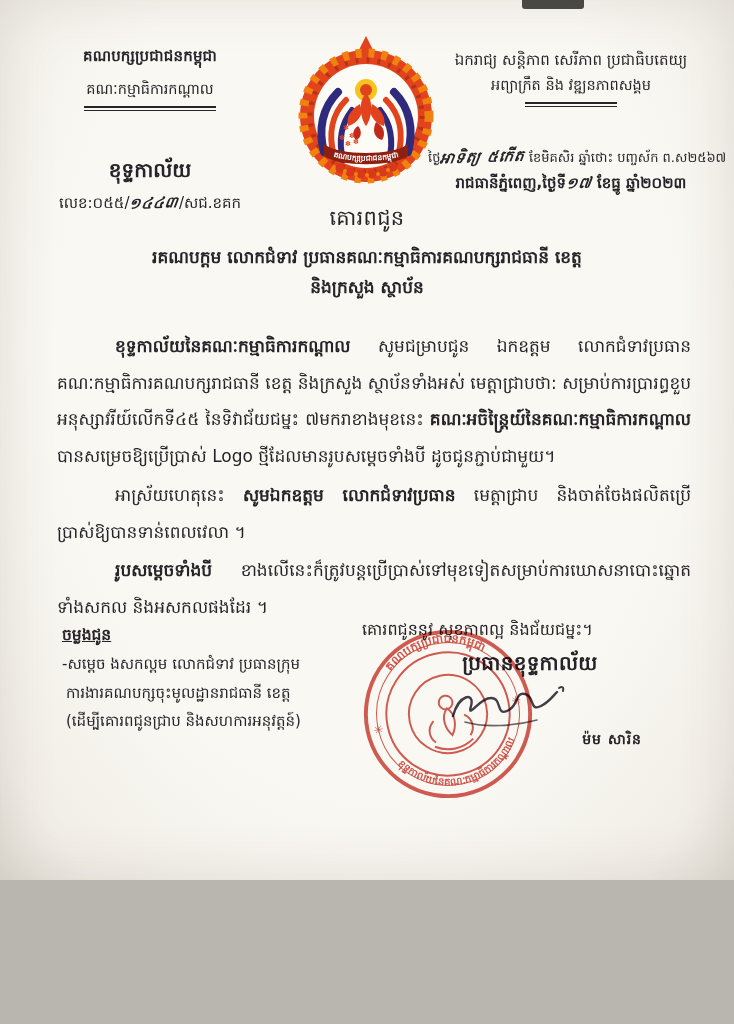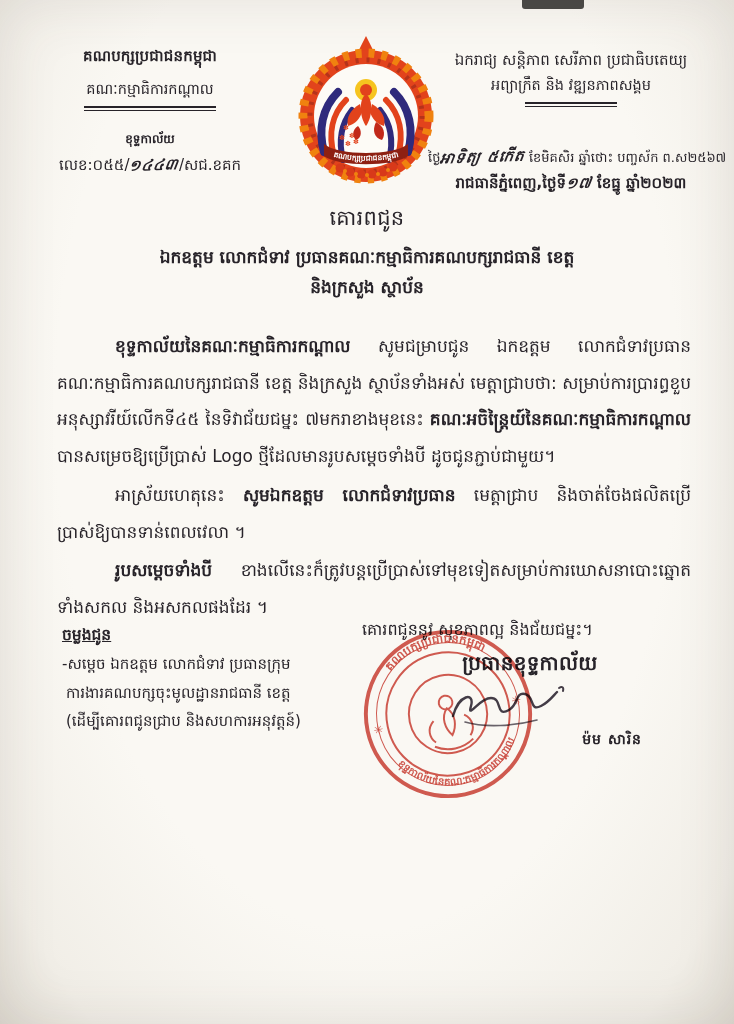--- a/index.html
+++ b/index.html
@@ -1,31 +1,31 @@
 <!DOCTYPE html>
 <html><head>
 <meta charset="utf-8">
 <style>
   html,body{margin:0;padding:0;background:#b9b6b0;}
   .page{
-    position:relative;width:734px;height:1024px;margin:0 auto;overflow:hidden;
+    position:relative;width:734px;height:880px;margin:0 auto;overflow:hidden;
     background:
       radial-gradient(ellipse at 50% 40%, #faf8f3 60%, #f1eee7 88%, #e3dfd6 100%);
     box-shadow:inset 0 0 60px rgba(70,60,50,.12);
     font-family:"DejaVu Sans","Liberation Sans",sans-serif;
     color:#272329;
   }
   .artifact-top{position:absolute;left:522px;top:0;width:62px;height:9px;background:#2c2a28;border-radius:0 0 3px 3px;opacity:.85;}
   .bold{font-weight:bold;}
   
   .hdr-left{position:absolute;left:36px;top:46px;width:228px;text-align:center;}
   .hdr-left .l1{font-size:15px;font-weight:bold;letter-spacing:.2px;}
   .hdr-left .l2{font-size:14.5px;margin-top:12px;}
   .dbl-rule{margin:5px auto 0;border-top:2px solid #272329;border-bottom:1px solid #272329;height:2px;}
-  .hdr-left .office{font-size:12px;font-weight:bold;margin-top:20px;}
+  .hdr-left .office{font-size:20px;font-weight:bold;margin-top:46px;}
   .hdr-left .num{font-size:15px;margin-top:6px;white-space:nowrap;}
   .hand{display:inline-block;font-style:italic;transform:skewX(-10deg) rotate(-2deg);font-weight:600;letter-spacing:1px;}
   .hdr-right{position:absolute;left:428px;top:50px;width:286px;text-align:center;}
   .hdr-right .m1{font-size:15px;}
   .hdr-right .m2{font-size:14.5px;margin-top:4px;}
   .hdr-right .dateblock{margin-top:40px;}
   .hdr-right .d1{font-size:13px;white-space:nowrap;}
   .hdr-right .d2{font-size:15px;margin-top:4px;font-weight:600;}
   .logo-wrap{position:absolute;left:290px;top:34px;width:152px;height:154px;}
   
@@ -124,33 +124,33 @@
     <div class="dbl-rule" style="width:92px"></div>
     <div class="dateblock">
       <div class="d1"><span>ថ្ងៃ</span><span class="hand" style="font-size:15px">អាទិត្យ ៥កើត</span><span> ខែមិគសិរ ឆ្នាំថោះ បញ្ចស័ក ព.ស២៥៦៧</span></div>
       <div class="d2"><span>រាជធានីភ្នំពេញ,ថ្ងៃទី</span><span class="hand">១៧</span><span> ខែធ្នូ ឆ្នាំ២០២៣</span></div>
     </div>
   </div>
 
   <div class="doc-title">គោរពជូន</div>
 
   <div class="addressee">
-    <div>ឯកឧត្តម លោកជំទាវ ប្រធានគណៈកម្មាធិការគណបក្សរាជធានី ខេត្ត</div>
+    <div>រគណបក្តម លោកជំទាវ ប្រធានគណៈកម្មាធិការគណបក្សរាជធានី ខេត្ត</div>
     <div>និងក្រសួង ស្ថាប័ន</div>
   </div>
 
   <div class="body-text">
     <p><span class="bold">ខុទ្ទកាល័យនៃគណៈកម្មាធិការកណ្តាល</span><span> សូមជម្រាបជូន ឯកឧត្តម លោកជំទាវប្រធាន គណៈកម្មាធិការគណបក្សរាជធានី ខេត្ត និងក្រសួង ស្ថាប័នទាំងអស់ មេត្តាជ្រាបថា: សម្រាប់ការប្រារព្ធខួបអនុស្សាវរីយ៍លើកទី៤៥ នៃទិវាជ័យជម្នះ ៧មករាខាងមុខនេះ </span><span class="bold">គណៈអចិន្ត្រៃយ៍នៃគណៈកម្មាធិការកណ្តាល</span><span> បានសម្រេចឱ្យប្រើប្រាស់ Logo ថ្មីដែលមានរូបសម្តេចទាំងបី ដូចជូនភ្ជាប់ជាមួយ។</span></p>
     <p><span>អាស្រ័យហេតុនេះ </span><span class="bold">សូមឯកឧត្តម លោកជំទាវប្រធាន</span><span> មេត្តាជ្រាប និងចាត់ចែងផលិតប្រើប្រាស់ឱ្យបានទាន់ពេលវេលា ។</span></p>
     <p><span class="bold">រូបសម្តេចទាំងបី</span><span> ខាងលើនេះក៏ត្រូវបន្តប្រើប្រាស់ទៅមុខទៀតសម្រាប់ការឃោសនាបោះឆ្នោតទាំងសកល និងអសកលផងដែរ ។</span></p>
   </div>
 
   <div class="cc">
     <div class="cc-head">ចម្លងជូន</div>
-    <div class="cc-line">-សម្តេច ឯកឧត្តម លោកជំទាវ ប្រធានក្រុម</div>
+    <div class="cc-line">-សម្តេច ងសកល្តម លោកជំទាវ ប្រធានក្រុម</div>
     <div class="cc-line" style="padding-left:4px">ការងារគណបក្សចុះមូលដ្ឋានរាជធានី ខេត្ត</div>
     <div class="cc-line" style="padding-left:4px">(ដើម្បីគោរពជូនជ្រាប និងសហការអនុវត្តន៍)</div>
   </div>
 
   <div class="salutation">គោរពជូននូវ សុខភាពល្អ និងជ័យជម្នះ។</div>
   <div class="sig-role">ប្រធានខុទ្ទកាល័យ</div>
 
   <div class="sig-script">
     <svg viewBox="0 0 140 58" width="140" height="58">
       <path d="M8 38 C14 16 30 14 26 28 C22 42 34 20 46 20 C58 20 50 40 64 32 C74 26 70 14 80 16 C90 18 84 34 96 28 C104 24 108 18 112 14" fill="none" stroke="#433c46" stroke-width="2.4" stroke-linecap="round"></path>

